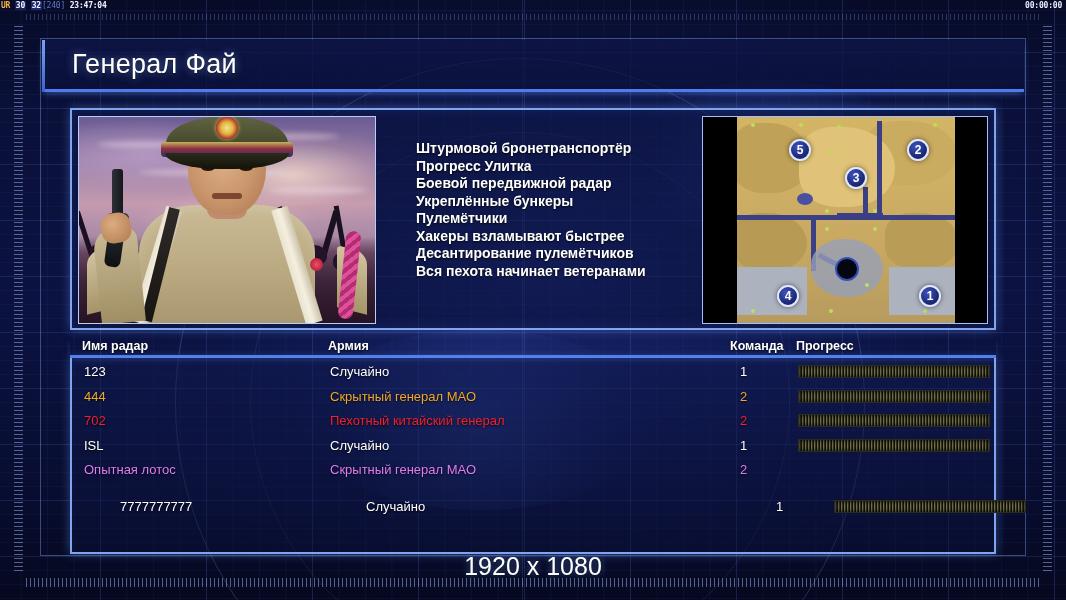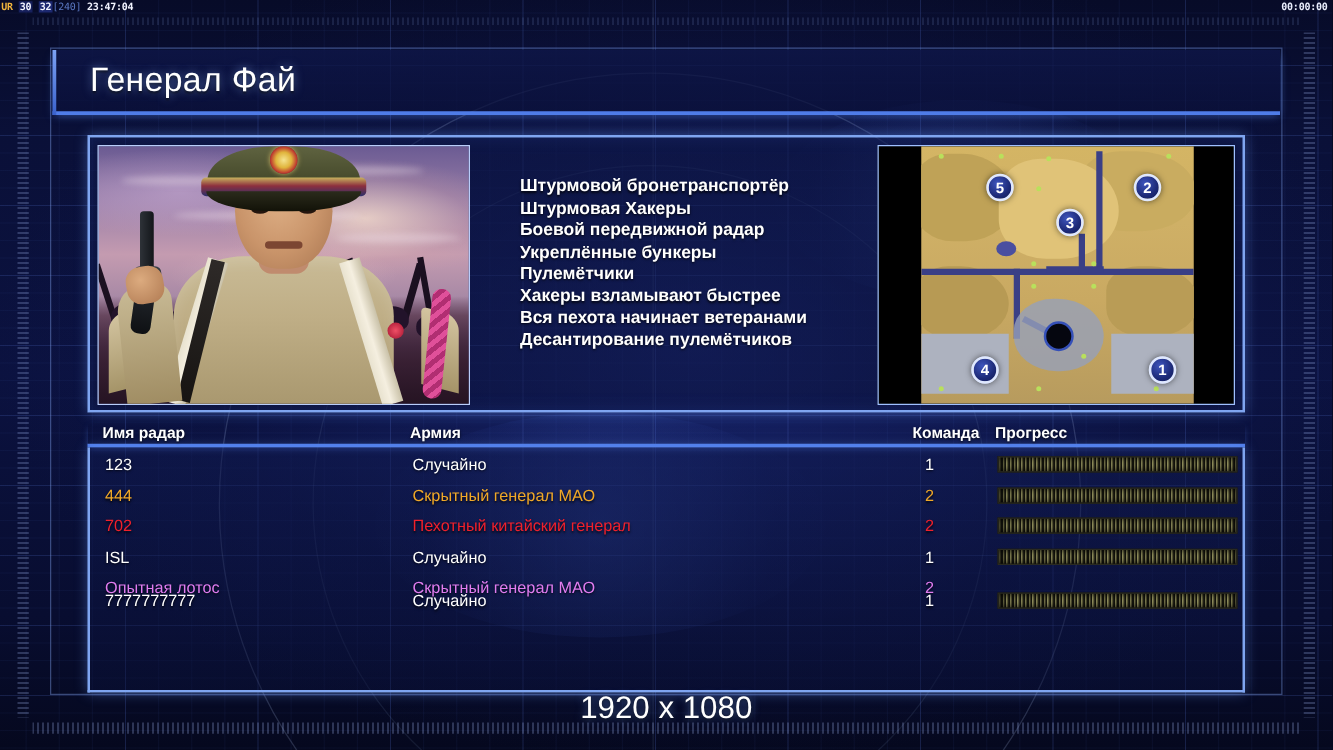--- a/index.html
+++ b/index.html
@@ -455,27 +455,27 @@
       <div class="pt-badge"></div>
       <div class="pt-arm"></div>
       <div class="pt-gun-barrel"></div>
       <div class="pt-gun-cyl"></div>
       <div class="pt-gun-grip"></div>
       <div class="pt-hand"></div>
     </div>
 
     <div class="ability-list">
       <div class="ability-item">Штурмовой бронетранспортёр</div>
-      <div class="ability-item">Штурмовая Хакеры</div>
+      <div class="ability-item">Прогресс Улитка</div>
       <div class="ability-item">Боевой передвижной радар</div>
       <div class="ability-item">Укреплённые бункеры</div>
       <div class="ability-item">Пулемётчики</div>
       <div class="ability-item">Хакеры взламывают быстрее</div>
+      <div class="ability-item">Десантирование пулемётчиков</div>
       <div class="ability-item">Вся пехота начинает ветеранами</div>
-      <div class="ability-item">Десантирование пулемётчиков</div>
     </div>
 
     <div class="minimap-frame">
       <div class="minimap-inner">
         <div class="mm-patch" style="left:-6px;top:6px;width:80px;height:70px;background:#bfa257;"></div>
         <div class="mm-patch" style="left:128px;top:4px;width:92px;height:64px;background:#c9ac60;"></div>
         <div class="mm-patch" style="left:62px;top:10px;width:96px;height:80px;background:#e0c378;"></div>
         <div class="mm-patch" style="left:-4px;top:96px;width:74px;height:58px;background:#b79a54;"></div>
         <div class="mm-patch" style="left:148px;top:96px;width:74px;height:56px;background:#b99c56;"></div>
         <div class="mm-grey" style="left:0;top:150px;width:70px;height:48px;"></div>
@@ -542,21 +542,21 @@
       <div class="cell c-name" style="color: rgb(255, 255, 255);">ISL</div>
       <div class="cell c-army" style="color: rgb(255, 255, 255);">Случайно</div>
       <div class="cell c-team" style="color: rgb(255, 255, 255);">1</div>
       <div class="bar"></div>
     </div>
     <div class="row" style="top:102px;">
       <div class="cell c-name" style="color: rgb(224, 124, 240);">Опытная лотос</div>
       <div class="cell c-army" style="color: rgb(224, 124, 240);">Скрытный генерал МАО</div>
       <div class="cell c-team" style="color: rgb(224, 124, 240);">2</div>
     </div>
-    <div class="row" style="top:113px;">
+    <div class="row" style="top:139px;margin-left:36px;">
       <div class="cell c-name" style="color: rgb(255, 255, 255);">7777777777</div>
       <div class="cell c-army" style="color: rgb(255, 255, 255);">Случайно</div>
       <div class="cell c-team" style="color: rgb(255, 255, 255);">1</div>
       <div class="bar"></div>
     </div>
   </div>
 
   <div class="resolution">1920 x 1080</div>
 
 </div>

